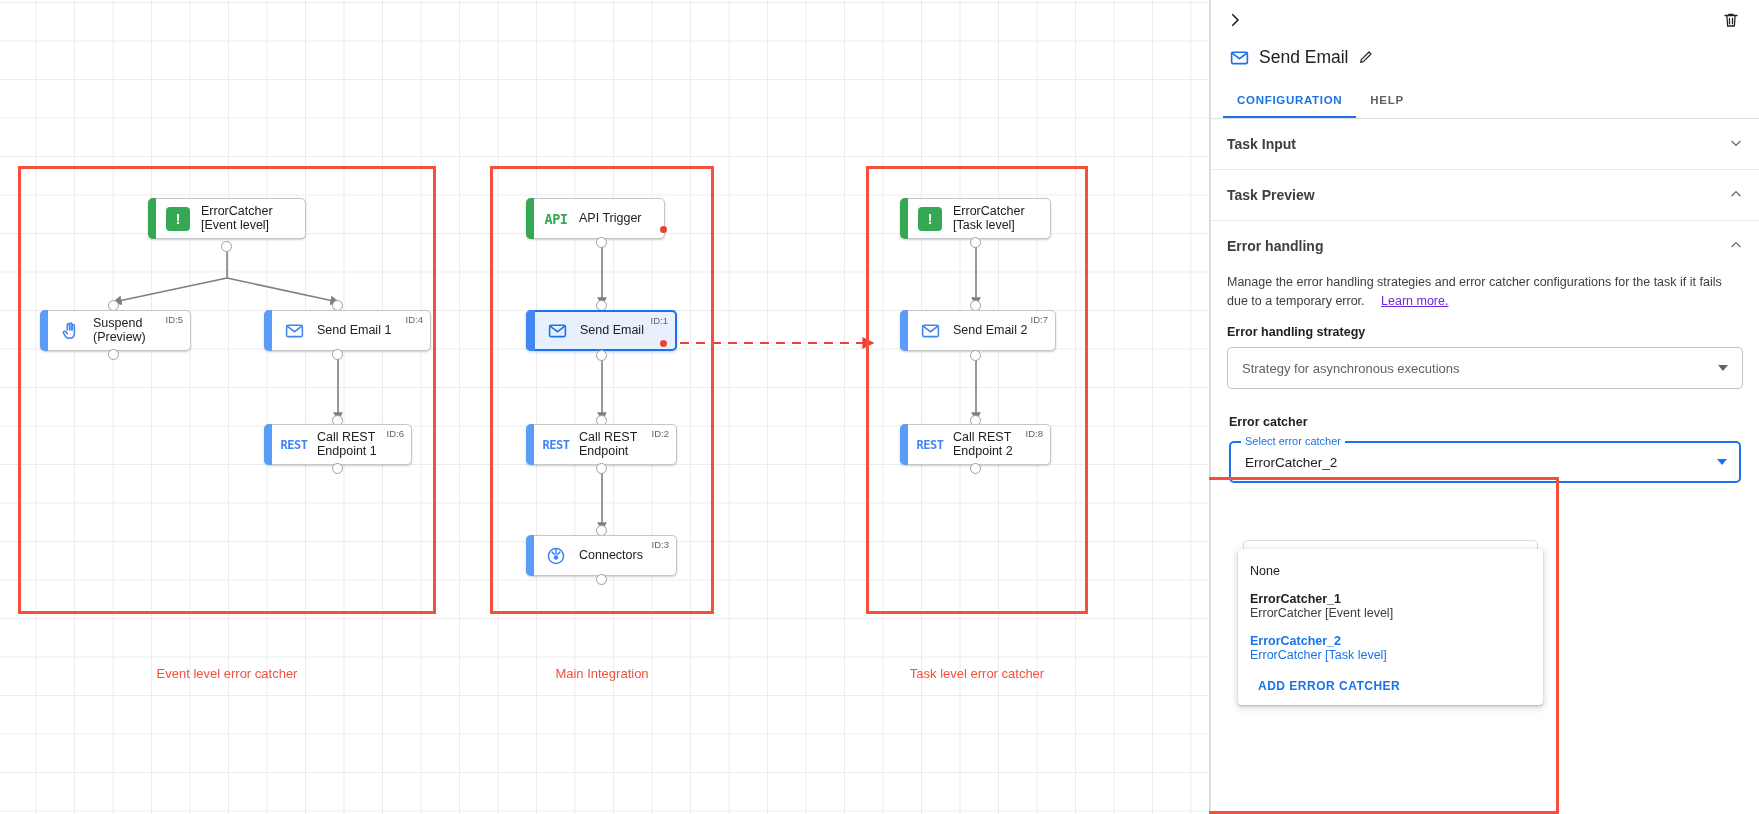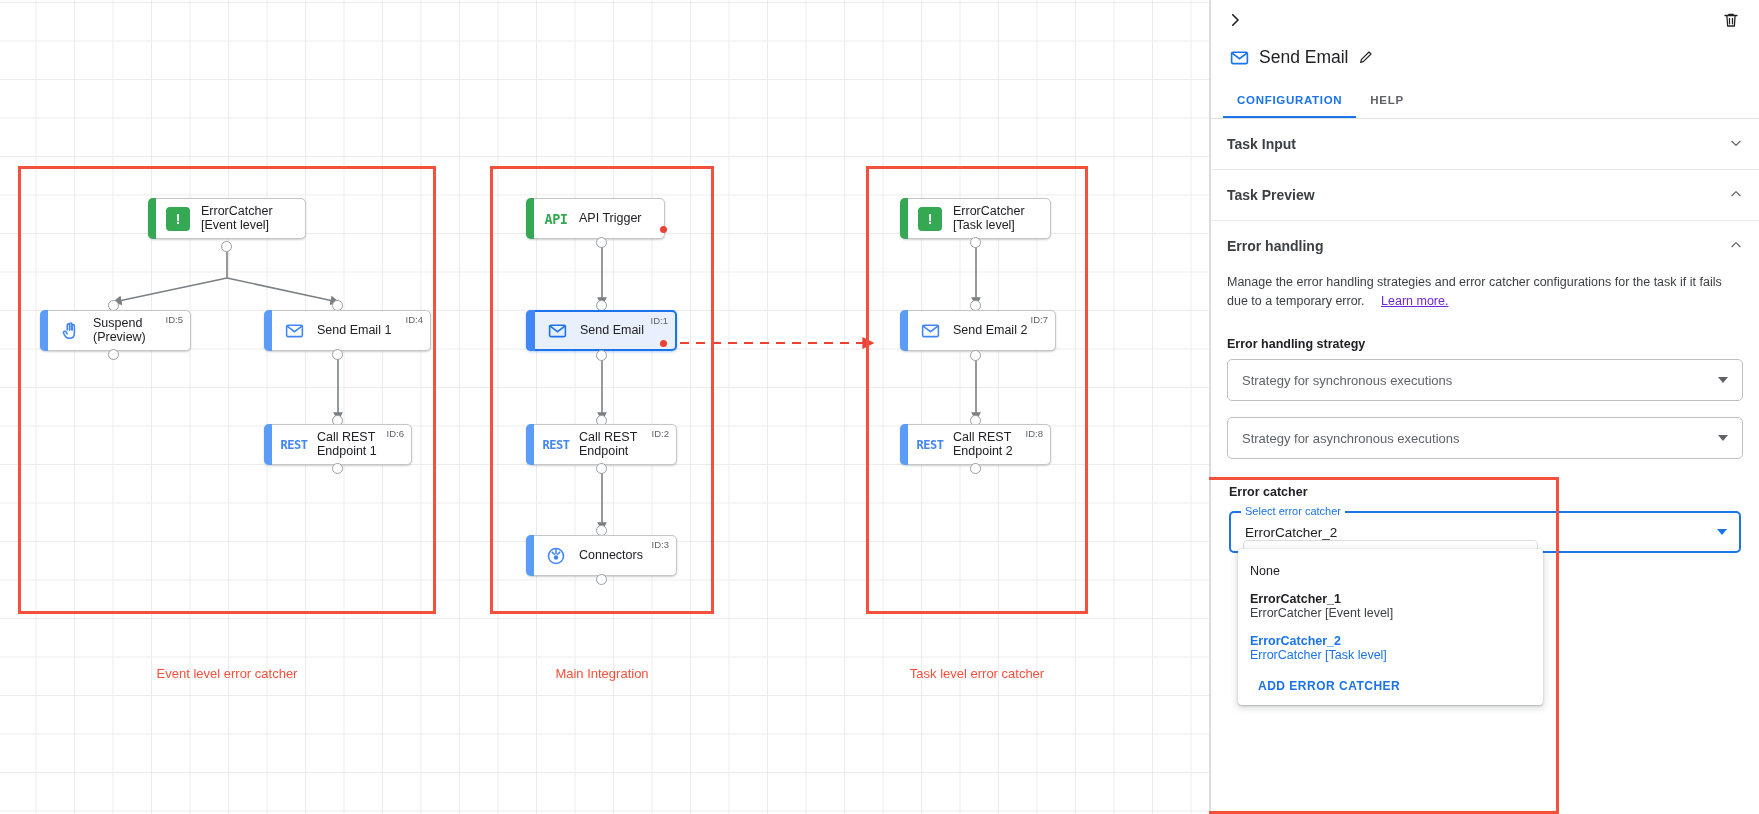--- a/index.html
+++ b/index.html
@@ -205,21 +205,21 @@
   .learn-more {
     color: #6d28d9;
     text-decoration: underline;
     cursor: pointer;
     margin-left: 13px;
   }
   .field-label {
     font-size: 12.5px;
     font-weight: bold;
     color: #202124;
-    margin: 26px 0 8px 0;
+    margin: 14px 0 8px 0;
   }
   .select-box {
     height: 42px;
     border: 1px solid #bdc1c6;
     border-radius: 5px;
     display: flex; align-items: center; justify-content: space-between;
     padding: 0 14px;
     font-size: 13px;
     color: #5f6368;
     background: #fff;
@@ -568,24 +568,20 @@
         </span>
       </div>
 
       <div class="desc">
         <span>Manage the error handling strategies and error catcher configurations for the task if it fails due to a temporary error.</span>
         <span class="learn-more">Learn more.</span>
       </div>
 
       <div class="field-label">Error handling strategy</div>
 
-      <div class="select-box">
-        <span>Strategy for synchronous executions</span>
-        <span class="caret"></span>
-      </div>
 
       <div class="select-box">
         <span>Strategy for asynchronous executions</span>
         <span class="caret"></span>
       </div>
     </div>
 
     <div class="ec-block">
       <div class="ec-title">Error catcher</div>
       <div class="outlined-field">

